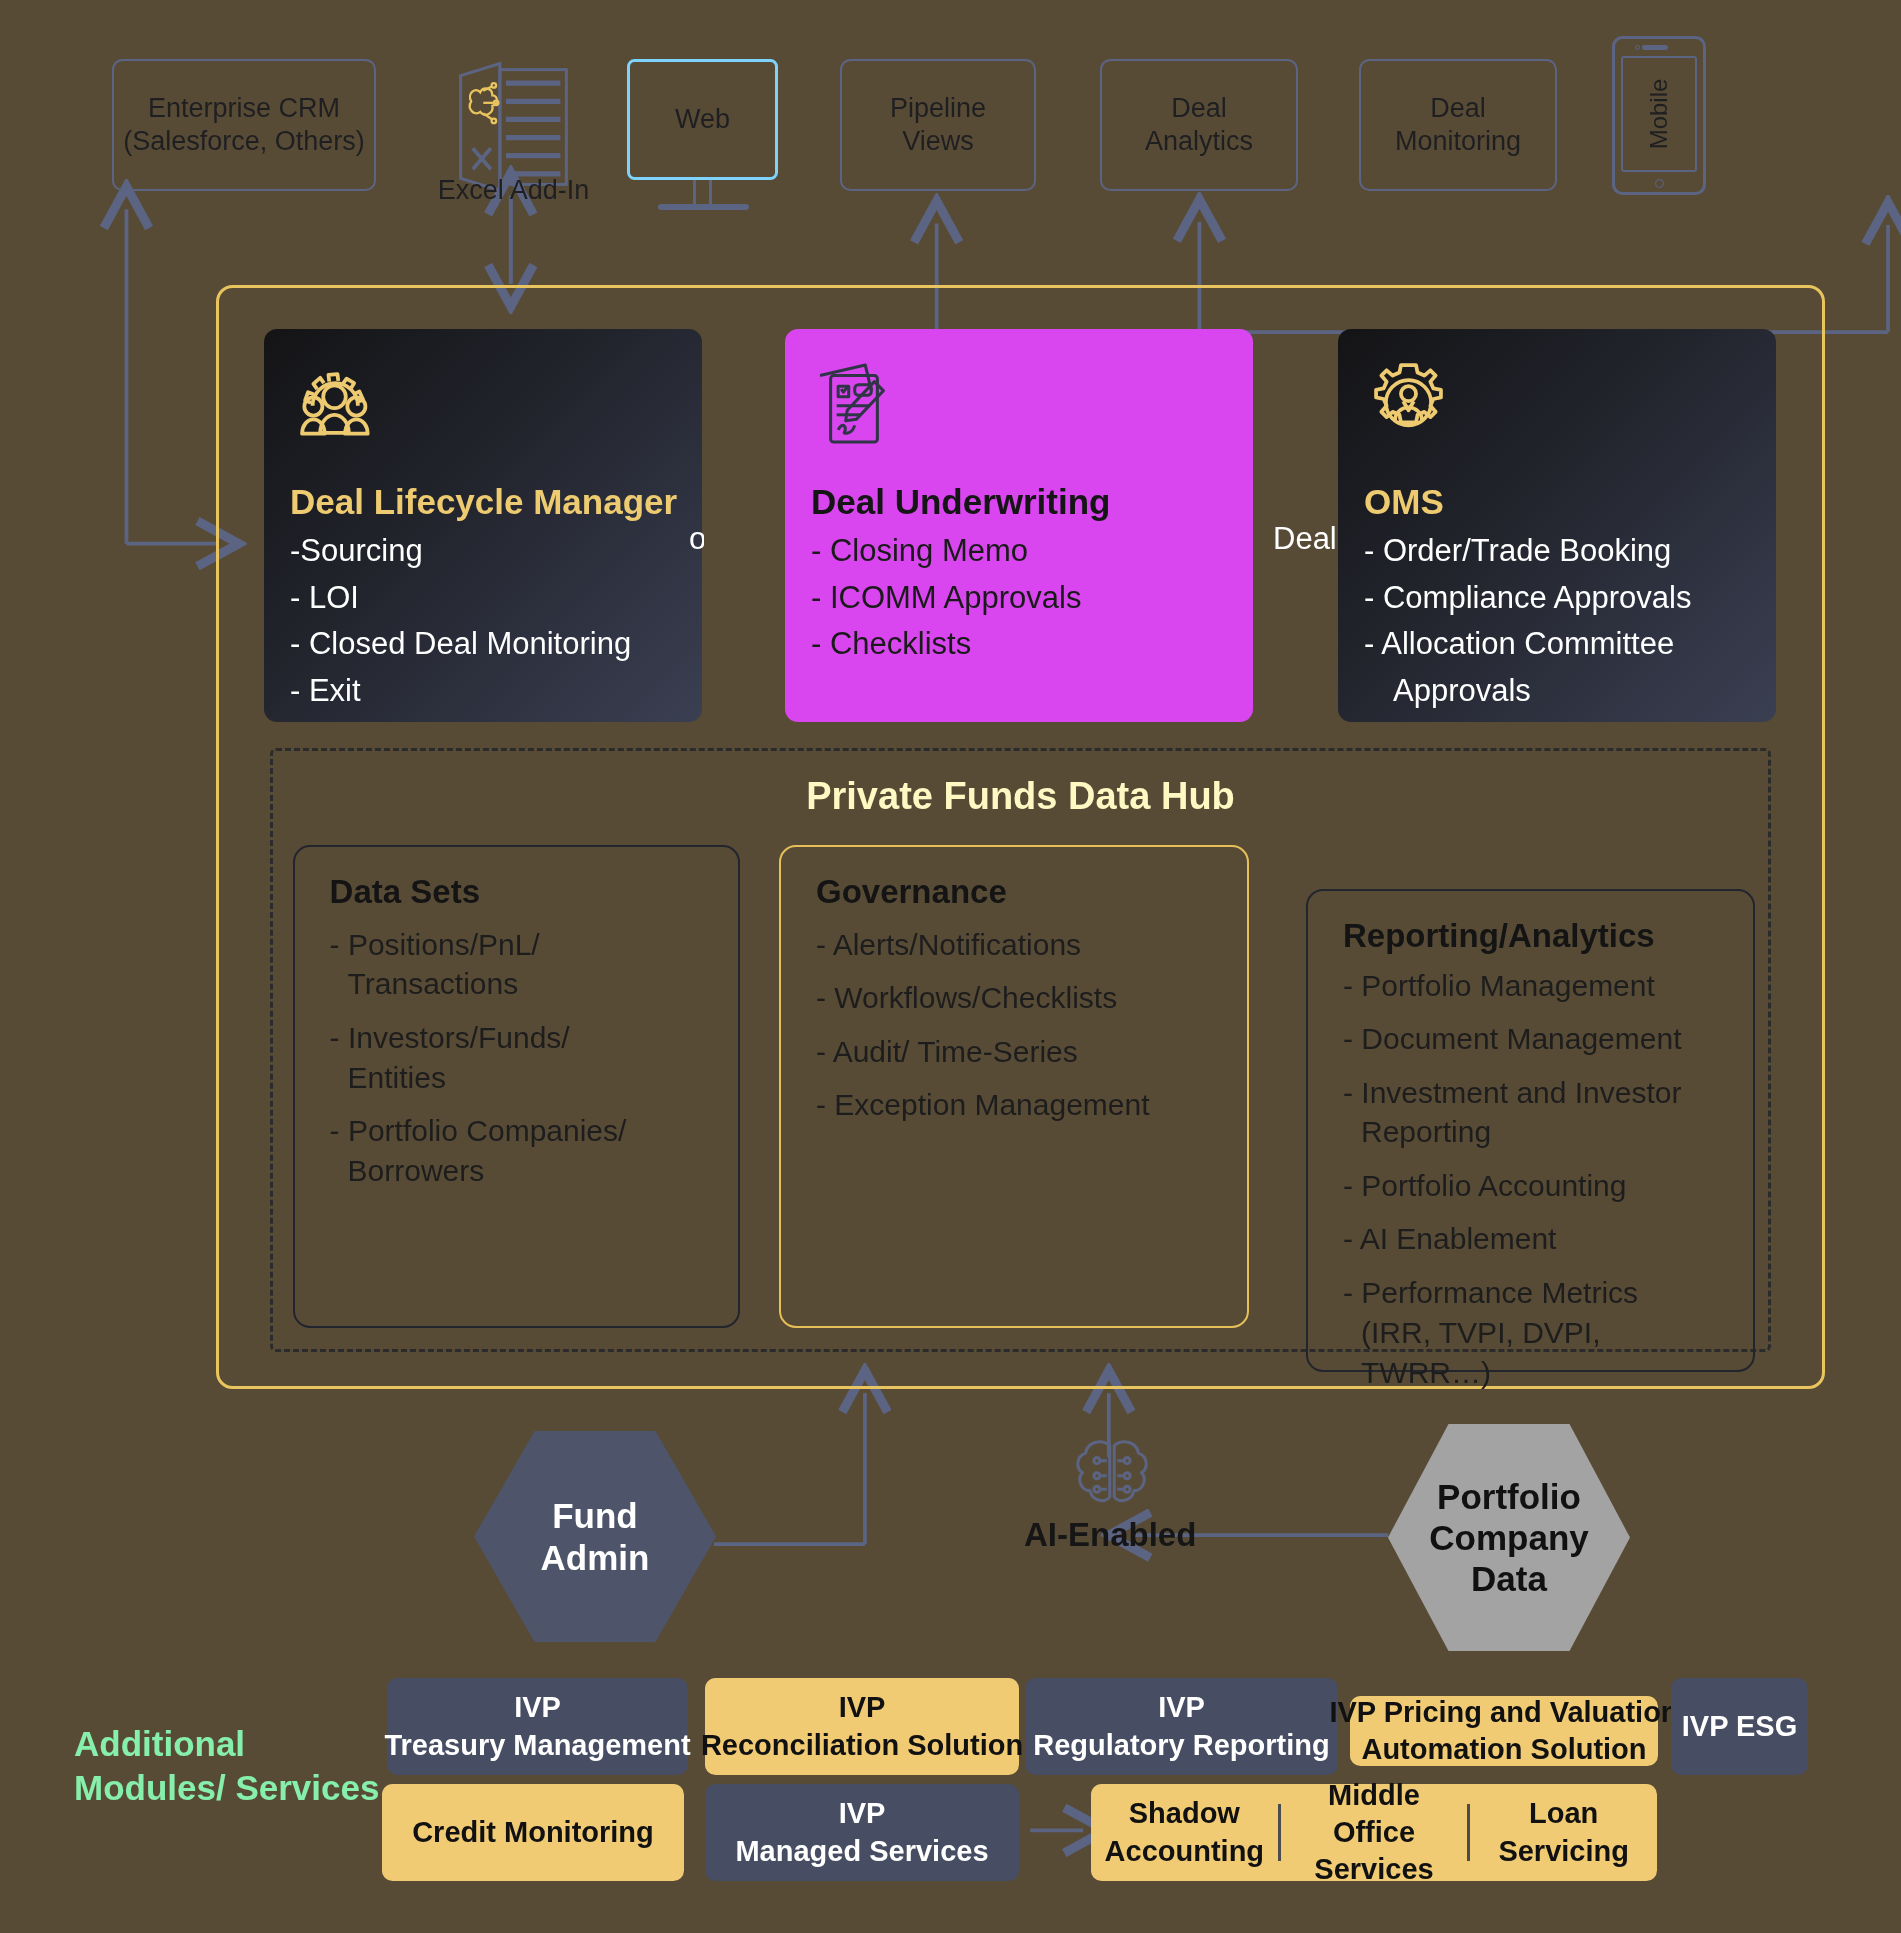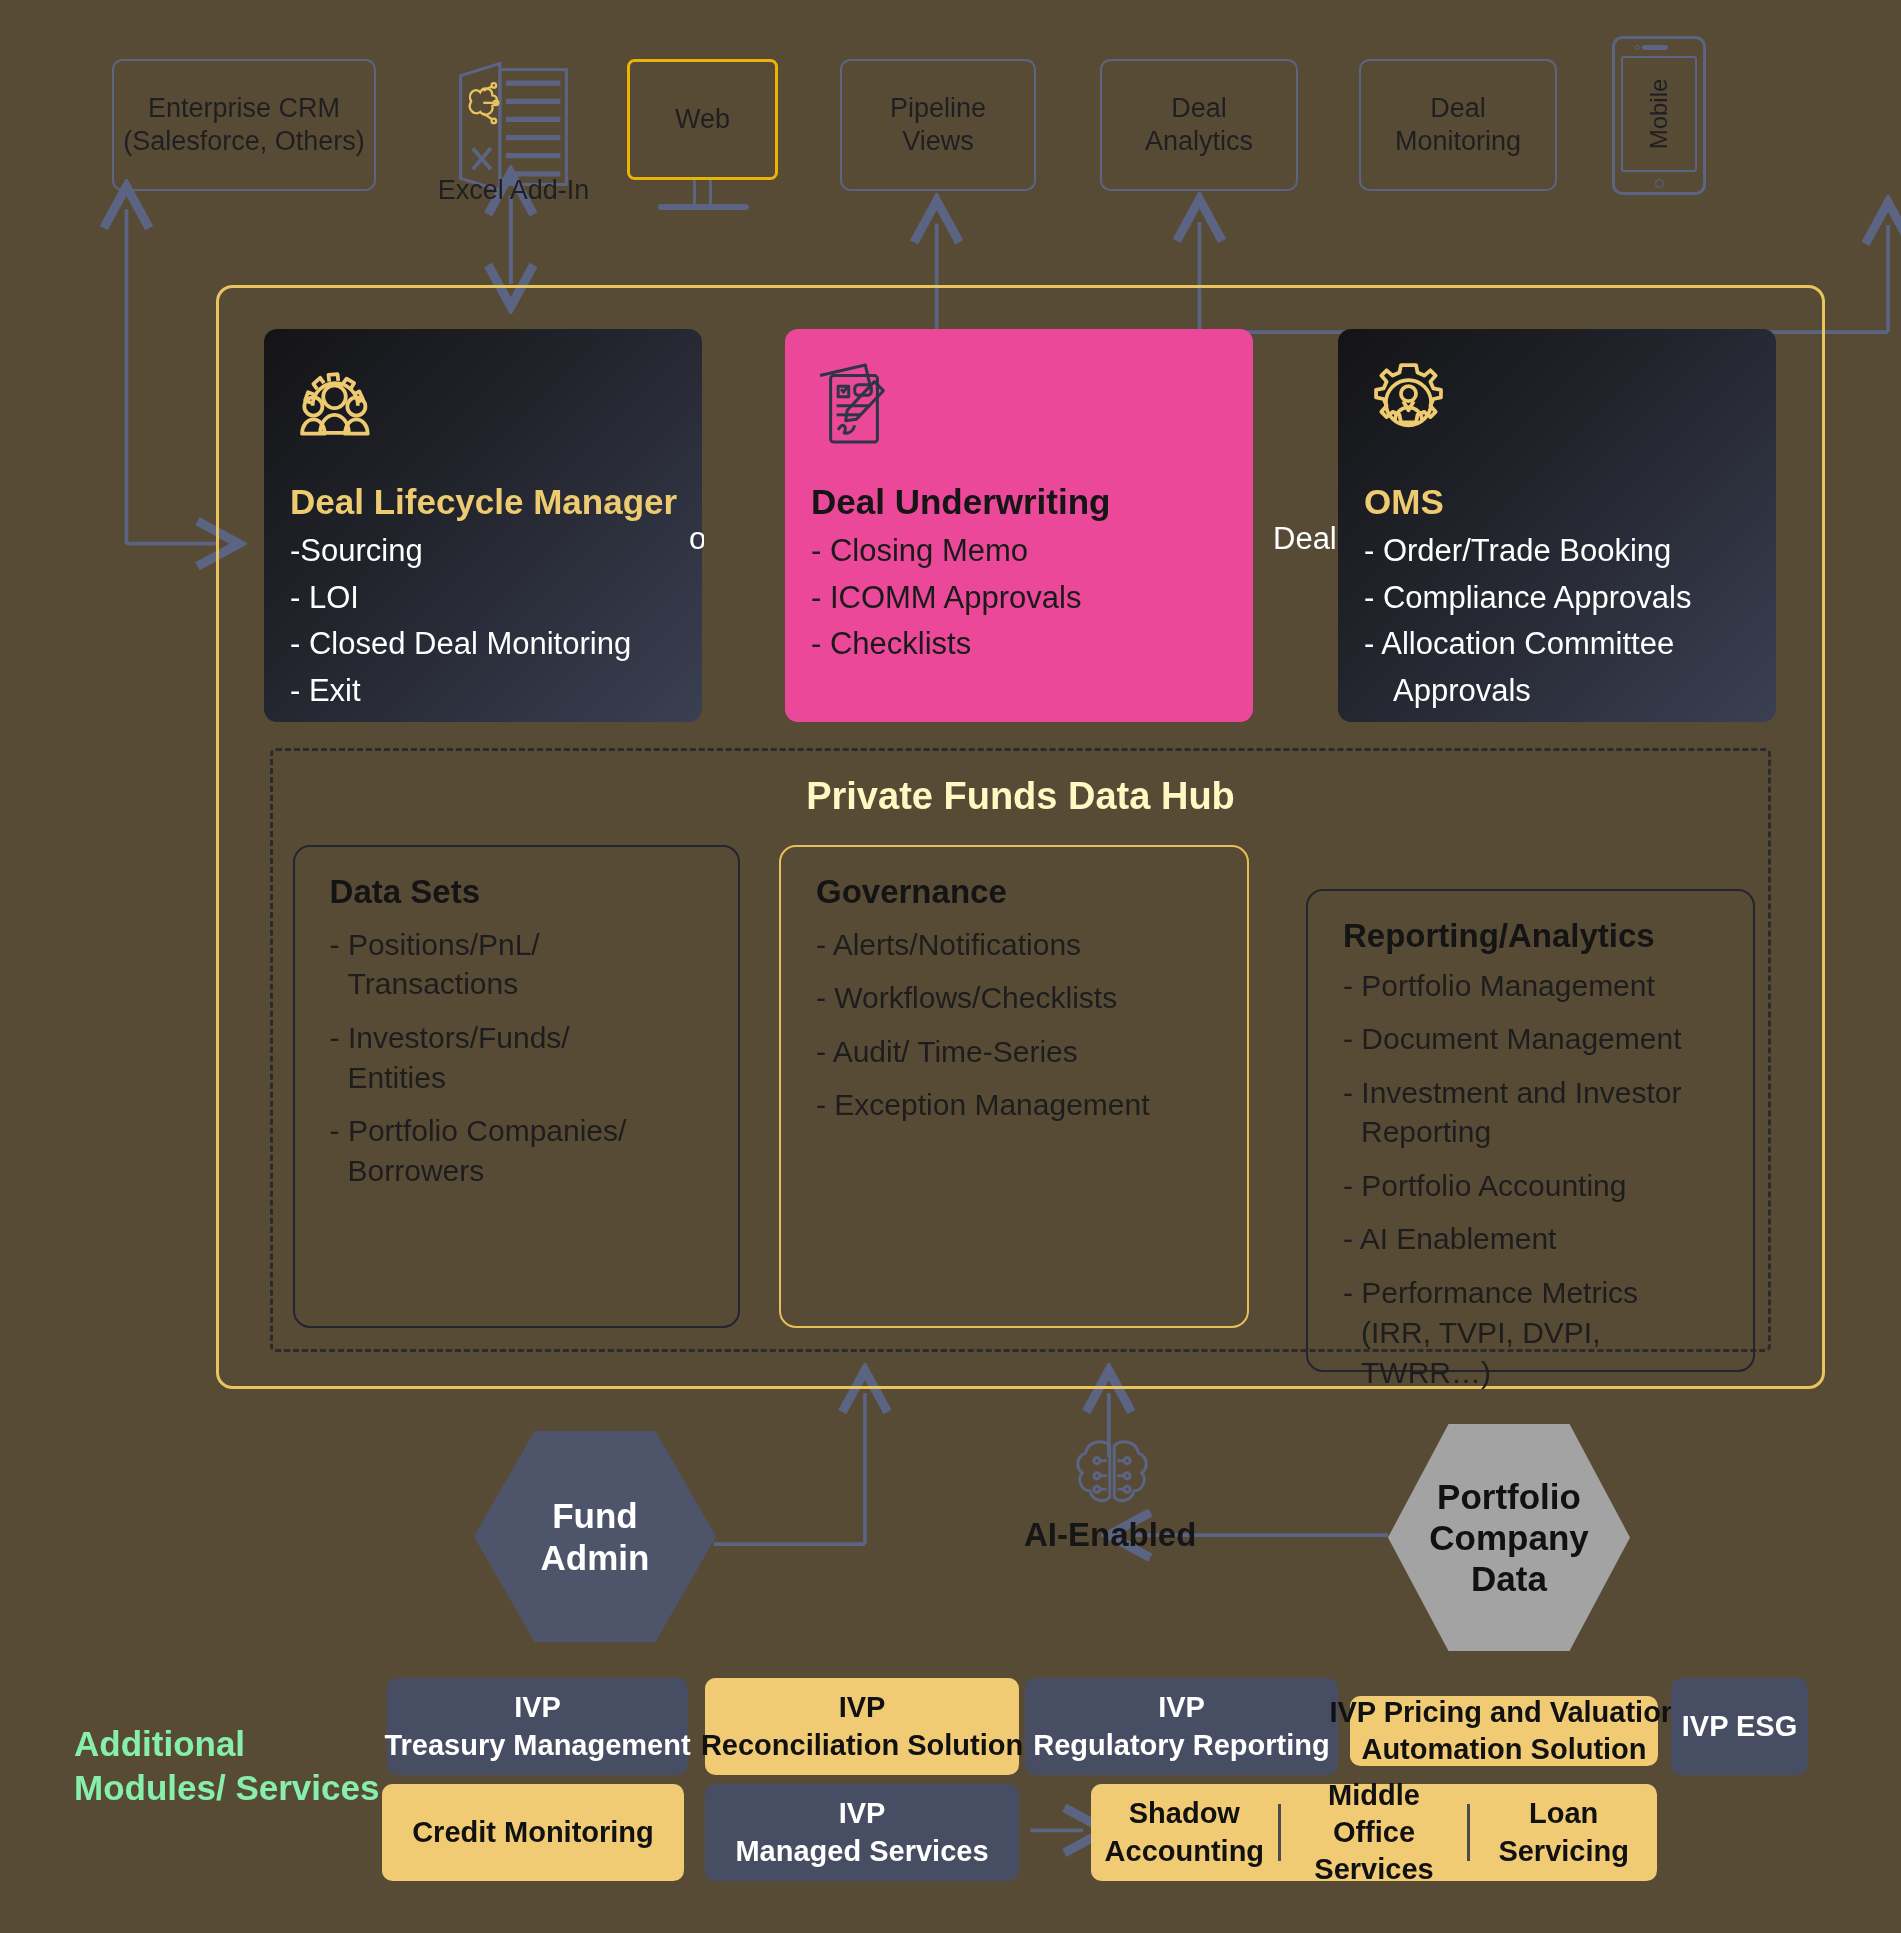--- a/index.html
+++ b/index.html
@@ -23,21 +23,21 @@
     color:#1f1f22;
     font-size:27px;line-height:1.22;
     padding:4.5px 7.6px;
     box-sizing:border-box;
   }
 
   
   .monitor{position:absolute;}
   .monitor .screen{
     position:absolute;left:0;top:0;width:100%;height:121px;
-    border:3px solid #eab308;border-radius:7.6px;box-sizing:border-box;
+    border:3px solid #7dd3fc;border-radius:7.6px;box-sizing:border-box;
     display:flex;align-items:center;justify-content:center;
     font-size:27px;color:#1f1f22;
   }
   .monitor .neck{position:absolute;left:50%;top:121px;width:19.6px;height:26px;margin-left:-9.8px;border-left:3px solid #5b6482;border-right:3px solid #5b6482;box-sizing:border-box;}
   .monitor .base{position:absolute;left:50%;top:145px;width:91px;height:6px;margin-left:-45px;background:#5b6482;border-radius:3px;}
 
   
   .mobile{position:absolute;border:3px solid #5b6482;border-radius:10.6px;box-sizing:border-box;}
   .mobile .inner{position:absolute;left:6px;right:6px;top:16.6px;bottom:19.6px;border:2.3px solid #5b6482;border-radius:3px;box-sizing:border-box;
     display:flex;align-items:center;justify-content:center;}
@@ -56,21 +56,21 @@
     border:3.8px solid #e9c55f;
     border-radius:16.6px;
     box-sizing:border-box;
   }
 
   
   .pcard{position:absolute;border-radius:13px;box-sizing:border-box;padding:30px 26px;}
   .pcard.dark{
     background:linear-gradient(135deg,#141416 0%,#21232b 40%,#3a3f52 100%);
   }
-  .pcard.gold{background:#ec4899;}
+  .pcard.gold{background:#d946ef;}
   .pcard .ico{height:91px;margin-bottom:32px;}
   .pcard h3{margin:0 0 6px 0;font-size:35px;font-weight:bold;white-space:nowrap;}
   .pcard.dark h3{color:#eecb71;}
   .pcard.gold h3{color:#151515;}
   .pcard ul{margin:0;padding:0;list-style:none;}
   .pcard li{font-size:31px;line-height:1.5;white-space:nowrap;}
   .pcard.dark li{color:#ffffff;}
   .pcard.gold li{color:#1a1a1a;}
 
   

